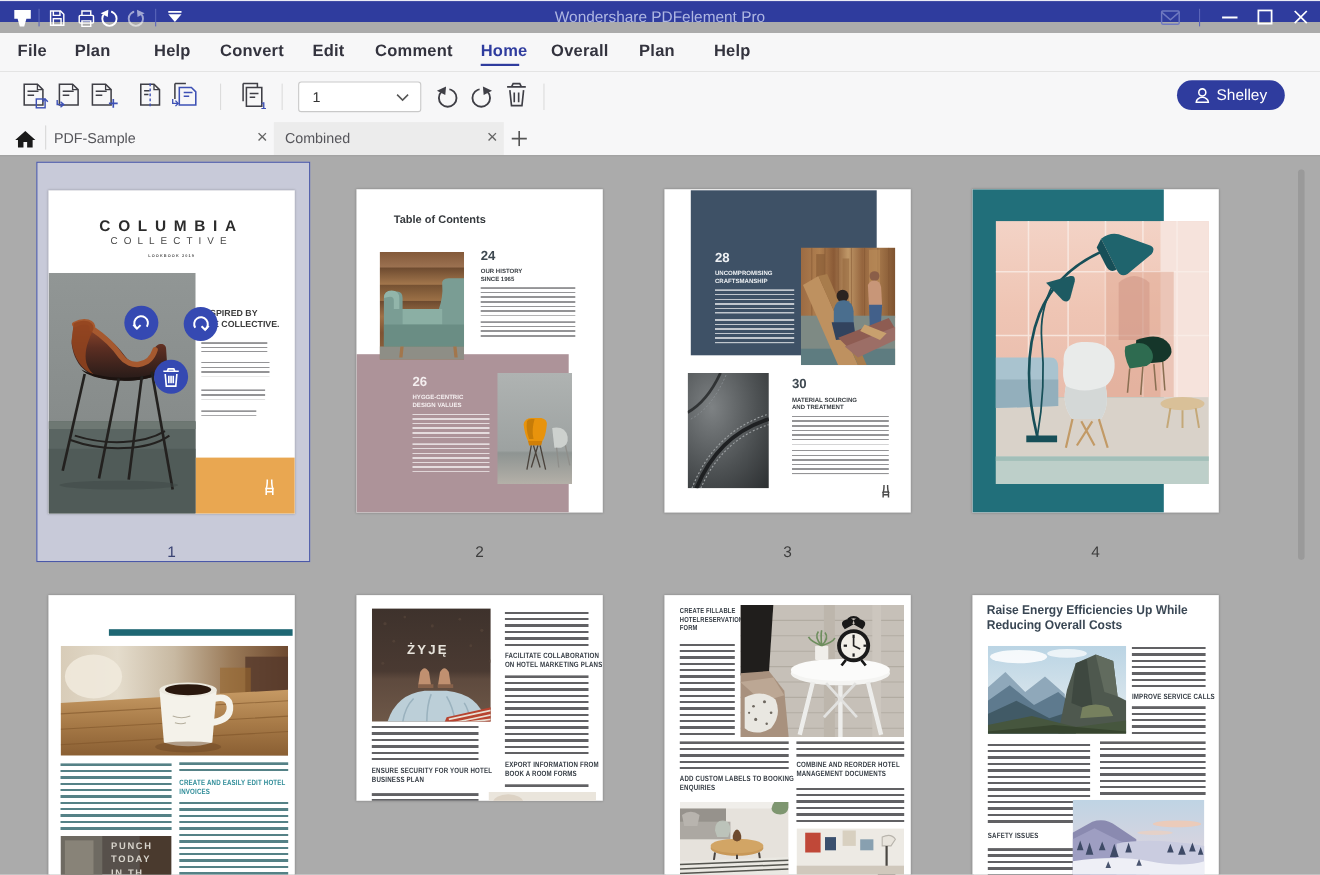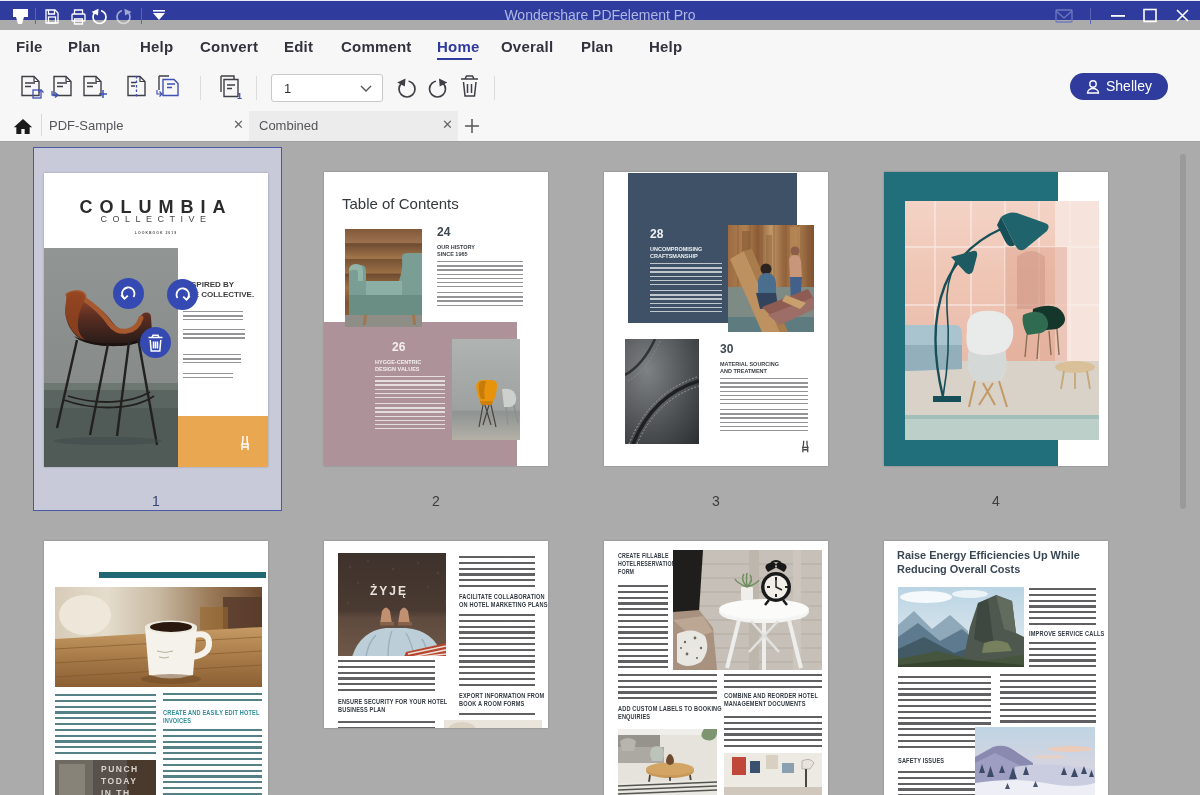--- a/index.html
+++ b/index.html
@@ -214,21 +214,21 @@
     <div class="tabx" style="left:442px">✕</div>
     <svg width="14" height="14" style="position:absolute;left:465px;top:9px">
         <path d="M7 0 v14 M0 7 h14" stroke="#555" stroke-width="1.5"></path>
       </svg>
   </div>
 
   <div id="content">
     <div id="selcell"></div>
 
     <div class="page" id="p1" style="left:44px; top:31px;">
-      <div class="abs" style="left:0;top:24px;width:224px;text-align:center;font-size:18px;font-weight:bold;color:#2B2B2B;letter-spacing:7px;">COLUMBIA</div>
+      <div class="abs" style="left:0;top:24px;width:224px;text-align:center;font-size:14px;font-weight:bold;color:#2B2B2B;letter-spacing:7px;">COLUMBIA</div>
       <div class="abs" style="left:0;top:41px;width:224px;text-align:center;font-size:9px;color:#4A4A4A;letter-spacing:5.5px;">COLLECTIVE</div>
       <div class="abs" style="left:0;top:58px;width:224px;text-align:center;font-size:3.5px;font-weight:bold;color:#555;letter-spacing:1px;">LOOKBOOK 2019</div>
 
       <div class="abs" style="left:0;top:75px;width:134px;height:219px;overflow:hidden;">
         <svg width="134" height="219">
           <defs>
             <linearGradient id="p1wall" x1="0" y1="0" x2="0" y2="1">
               <stop offset="0" stop-color="#919695"></stop>
                 <stop offset="0.6" stop-color="#878C8B"></stop>
                 <stop offset="0.75" stop-color="#7E8483"></stop>
@@ -298,21 +298,21 @@
       <svg width="31" height="31" viewBox="0 0 31 31">
         <g stroke="#fff" fill="none" stroke-width="1.5">
           <path d="M8.5 10.5 h14 M12 10.5 l1 -2.2 h5 l1 2.2"></path>
           <path d="M10.2 13 l1 11 h8.6 l1 -11"></path>
           <path d="M13.5 14.5 v7 M15.5 14.5 v7 M17.5 14.5 v7"></path>
         </g>
       </svg>
     </div>
 
     <div class="page" id="p2" style="left:324px; top:30px;">
-      <div class="abs" style="left:18px;top:23px;font-size:15px;font-weight:normal;color:#35393D;">Table of Contents</div>
+      <div class="abs" style="left:34px;top:23px;font-size:10px;font-weight:bold;color:#35393D;">Table of Contents</div>
 
       <div class="abs" style="left:21px;top:57px;width:77px;height:98px;overflow:hidden;z-index:2;">
         <svg width="77" height="98">
           <defs>
             <linearGradient id="p2wood" x1="0" y1="0" x2="0" y2="1">
               <stop offset="0" stop-color="#83593A"></stop>
                 <stop offset="0.14" stop-color="#9B7150"></stop>
                 <stop offset="0.15" stop-color="#6E4B30"></stop>
                 <stop offset="0.3" stop-color="#A2764C"></stop>
                 <stop offset="0.31" stop-color="#765233"></stop>
@@ -333,21 +333,21 @@
           <rect x="28" y="86" width="3" height="10" fill="#A2764C" transform="skewX(-6)"></rect>
           <rect x="58" y="86" width="3" height="10" fill="#A2764C" transform="skewX(6)"></rect>
         </svg>
       </div>
       <div class="abs" style="left:113px;top:53px;font-size:12px;font-weight:bold;color:#3E4850;">24</div>
       <div class="abs" style="left:113px;top:72px;font-size:5.5px;font-weight:bold;color:#3A3F44;line-height:6.5px;">OUR HISTORY<br>SINCE 1965</div>
       <div class="mushd" style="left:113px;top:89px;width:86px;height:26px;"></div>
       <div class="mushd" style="left:113px;top:120px;width:86px;height:17px;"></div>
 
       <div class="abs" style="left:0;top:150px;width:193px;height:144px;background:#AD9399;"></div>
-      <div class="abs" style="left:51px;top:168px;font-size:12px;font-weight:bold;color:#F4EEEF;margin-left:17px;">26</div>
+      <div class="abs" style="left:51px;top:168px;font-size:12px;font-weight:bold;color:#F4EEEF;">26</div>
       <div class="abs" style="left:51px;top:187px;font-size:5.5px;font-weight:bold;color:#F4EEEF;line-height:6.5px;">HYGGE-CENTRIC<br>DESIGN VALUES</div>
       <div class="mushw" style="left:51px;top:204px;width:70px;height:22px;"></div>
       <div class="mushw" style="left:51px;top:231px;width:70px;height:26px;"></div>
 
       <div class="abs" style="left:128px;top:167px;width:68px;height:101px;overflow:hidden;">
         <svg width="68" height="101">
           <defs>
             <linearGradient id="p2bg" x1="0" y1="0" x2="0" y2="1">
               <stop offset="0" stop-color="#AFB3B2"></stop>
                 <stop offset="0.7" stop-color="#9DA2A1"></stop>

